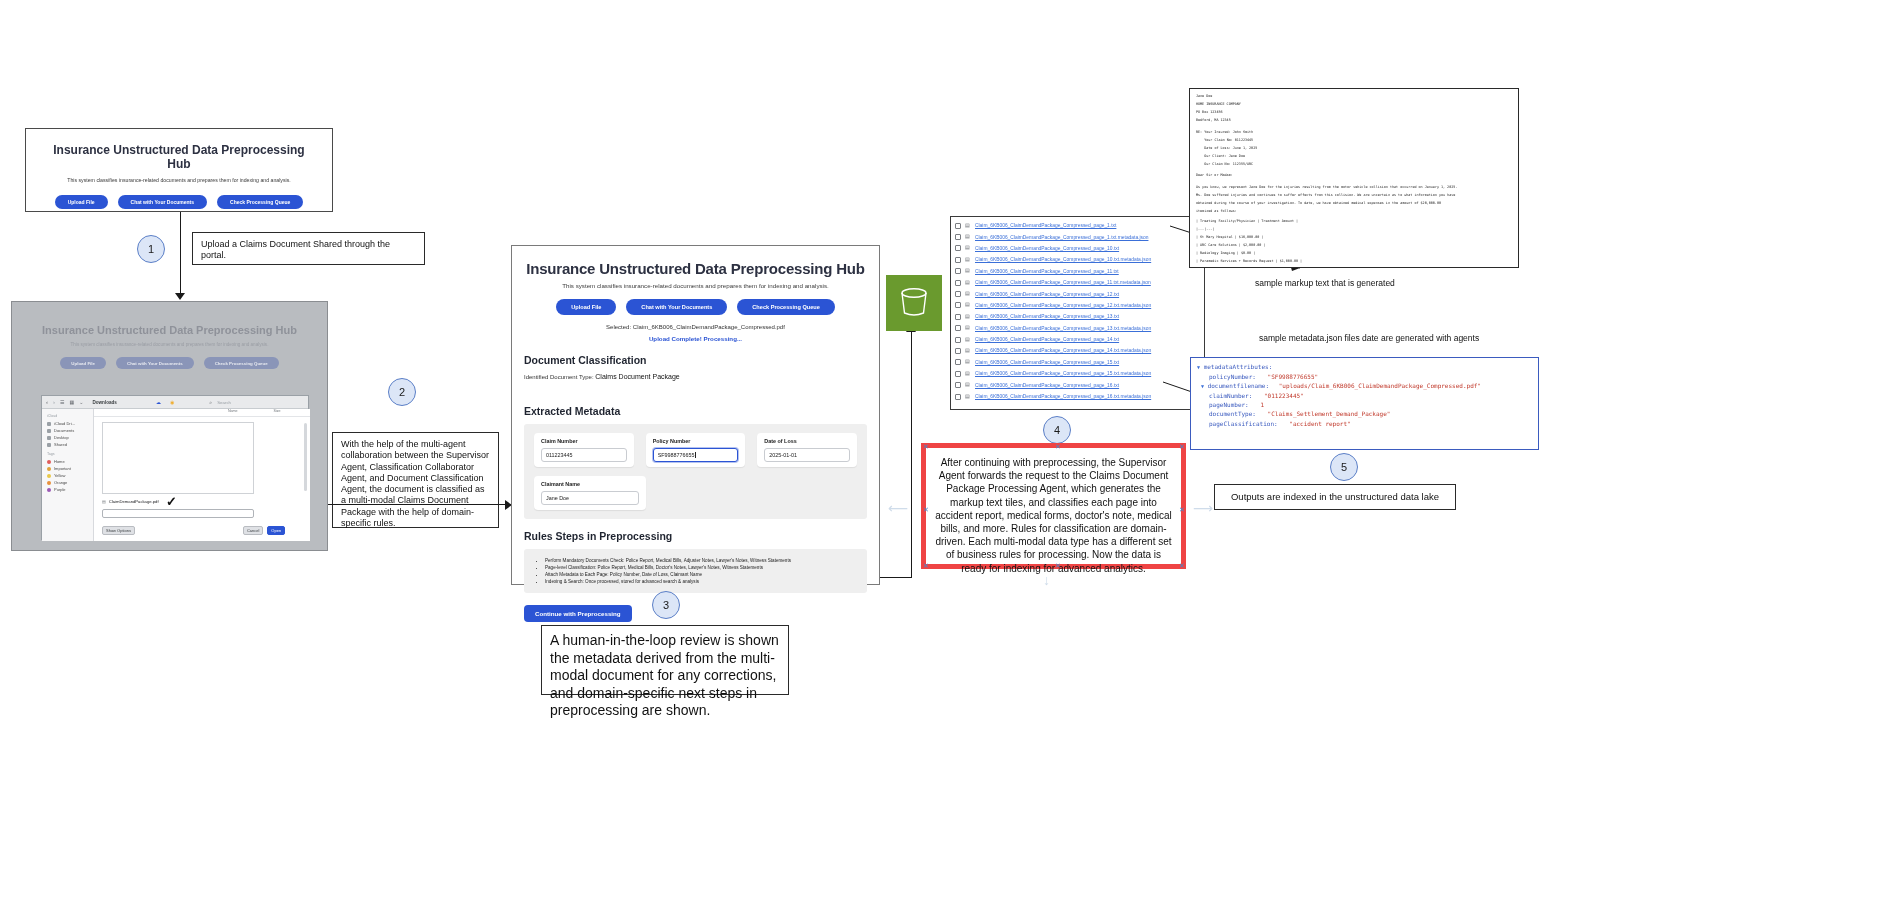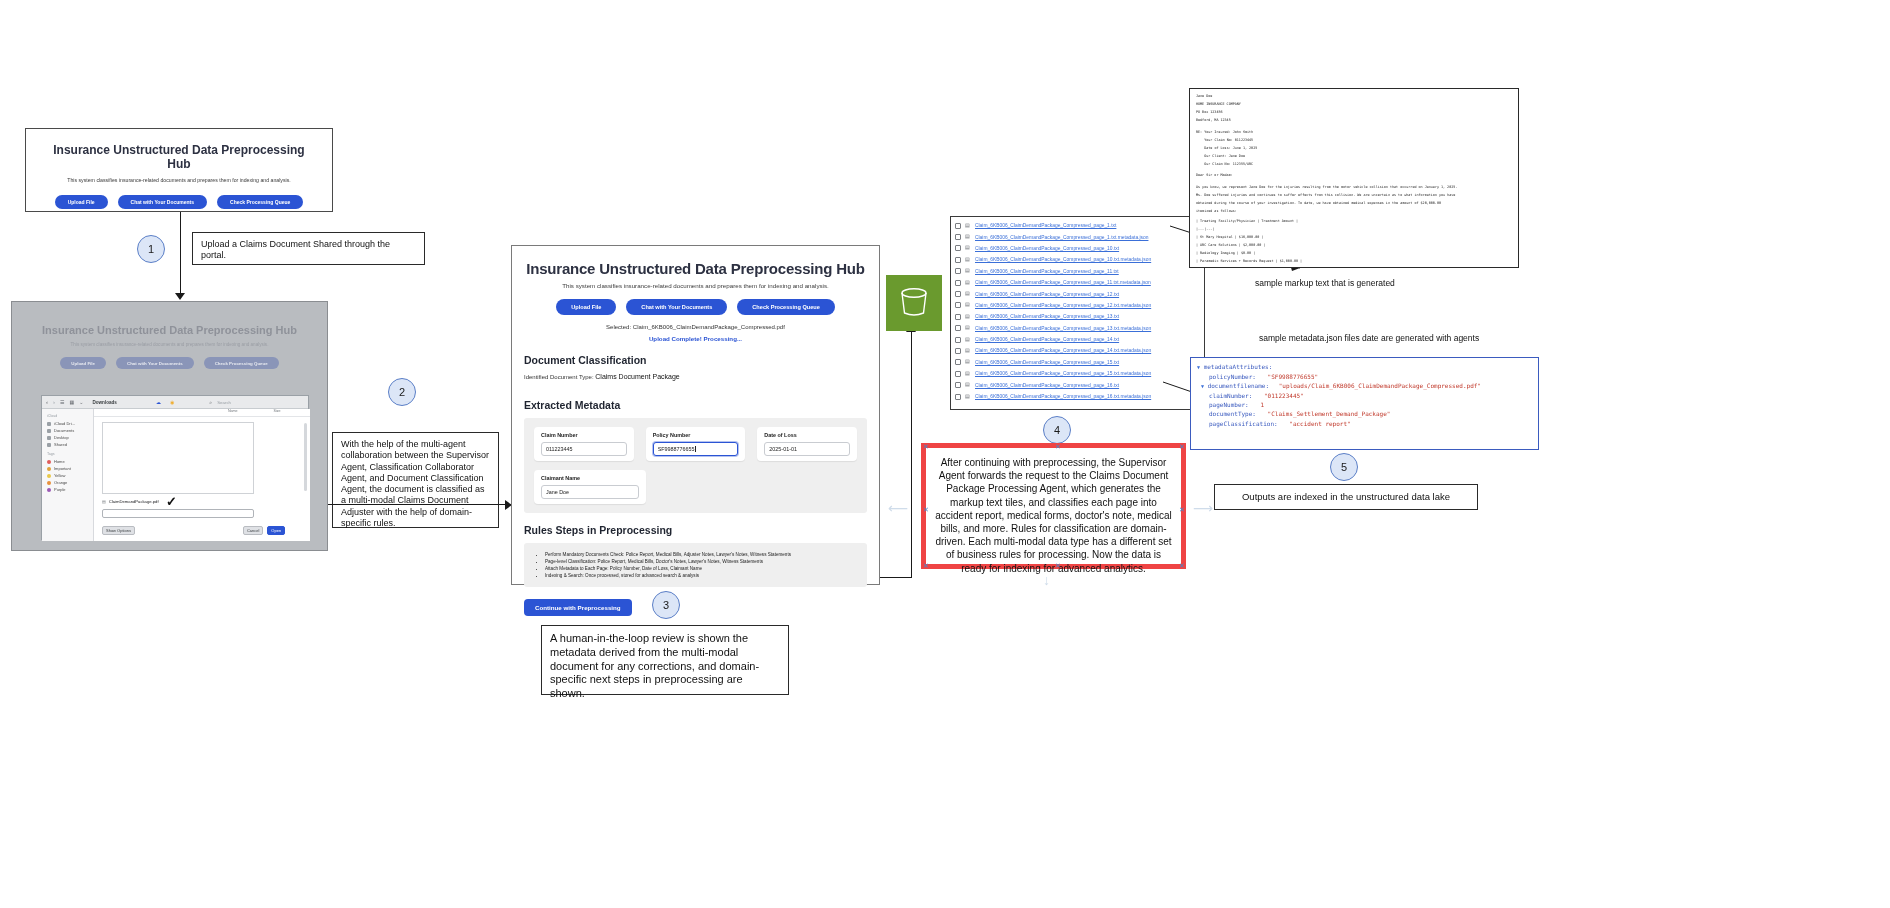--- a/index.html
+++ b/index.html
@@ -222,21 +222,21 @@
           <span class="mini-btn">Show Options</span>
           <span class="mini-btn" style="margin-left:104px;">Cancel</span>
           <span class="mini-btn blue">Open</span>
         </div>
       </div>
     </div>
   </div>
 </div>
 
 <div class="stepnum abs" style="left:388px; top:378px;">2</div>
-<div class="note abs" style="left:332px; top:432px; width:167px; height:96px; font-size:9px;">With the help of the multi-agent collaboration between the Supervisor Agent, Classification Collaborator Agent, and Document Classification Agent, the document is classified as a multi-modal Claims Document Adjuster with the help of domain-specific rules.</div>
+<div class="note abs" style="left:332px; top:432px; width:167px; height:96px; font-size:9px;">With the help of the multi-agent collaboration between the Supervisor Agent, Classification Collaborator Agent, and Document Classification Agent, the document is classified as a multi-modal Claims Document Package with the help of domain-specific rules.</div>
 <div class="ln lnh abs" style="left:328px; top:504px; width:185px;"></div>
 <div class="arrow-r abs" style="left:505px; top:500px;"></div>
 
 <div class="app abs" style="left:511px; top:245px; width:369px; height:340px; padding:14px 0 0;">
 
   <h1>Insurance Unstructured Data Preprocessing Hub</h1>
   <div class="sub">This system classifies insurance-related documents and prepares them for indexing and analysis.</div>
 
   <div class="btnrow" style="margin-top:10px;">
     <div class="pill" style="font-size:5.6px;height:16px;padding:0 15px;">Upload File</div>
@@ -246,21 +246,21 @@
 
   <div class="selrow" style="margin-top:9px;">Selected: Claim_6KB006_ClaimDemandPackage_Compressed.pdf</div>
   <div class="proc" style="margin-top:5px;">Upload Complete! Processing...</div>
 
   <div style="padding:0 12px;">
     <div class="sec-h" style="margin-top:12px;">Document Classification</div>
     <div class="idt" style="margin-top:7px;">
       <span>Identified Document Type:</span>
       <span class="val">Claims Document Package</span>
     </div>
-    <div class="sec-h" style="margin-top:19px;">Extracted Metadata</div>
+    <div class="sec-h" style="margin-top:25px;">Extracted Metadata</div>
 
     <div class="metacard" style="margin-top:7px;">
       <div class="mrow">
         <div class="mfield">
           <div class="mlabel">Claim Number</div>
           <div class="minput">011223445</div>
         </div>
         <div class="mfield">
           <div class="mlabel">Policy Number</div>
           <div class="minput focus"><span>SF9988776655</span><span class="caret"></span></div>
@@ -289,21 +289,21 @@
       </ul>
     </div>
 
     <div style="margin-top:9px;">
       <span class="cta">Continue with Preprocessing</span>
     </div>
   </div>
 </div>
 
 <div class="stepnum abs" style="left:652px; top:591px;">3</div>
-<div class="note abs" style="left:541px; top:625px; width:248px; height:70px; font-size:11px;">A human-in-the-loop review is shown the metadata derived from the multi-modal document for any corrections, and domain-specific next steps in preprocessing are shown.</div>
+<div class="note abs" style="left:541px; top:625px; width:248px; height:70px; font-size:14px;">A human-in-the-loop review is shown the metadata derived from the multi-modal document for any corrections, and domain-specific next steps in preprocessing are shown.</div>
 
 <div class="ln lnh abs" style="left:880px; top:577px; width:31px;"></div>
 <div class="ln lnv abs" style="left:911px; top:332px; height:246px;"></div>
 <div class="arrow-u abs" style="left:906px; top:325px;"></div>
 
 <div class="bucket abs" style="left:886px; top:275px; width:56px; height:56px;">
   <svg width="34" height="34" viewBox="0 0 34 34">
     <ellipse cx="17" cy="7" rx="12" ry="4.2" fill="none" stroke="#ffffff" stroke-width="1.4"></ellipse>
     <path d="M5 7 L7.5 27 Q17 31 26.5 27 L29 7" fill="none" stroke="#ffffff" stroke-width="1.4"></path>
   </svg>
@@ -472,15 +472,15 @@
   <span class="hndl" style="left:129px; bottom:-4px;">✕</span>
   <span class="hndl" style="left:-3px; top:59px;">✕</span>
   <span class="hndl" style="right:-3px; top:59px;">✕</span>
 </div>
 
 <div class="abs" style="left:888px; top:500px; color:#cfdcea; font-size:14px;">⟵</div>
 <div class="abs" style="left:1193px; top:500px; color:#cfdcea; font-size:14px;">⟶</div>
 <div class="abs" style="left:1043px; top:572px; color:#cfdcea; font-size:14px;">↓</div>
 
 <div class="stepnum abs" style="left:1330px; top:453px;">5</div>
-<div class="note abs" style="left:1214px; top:484px; width:264px; height:26px; display:flex; align-items:center; justify-content:center;">
+<div class="note abs" style="left:1214px; top:484px; width:242px; height:26px; display:flex; align-items:center; justify-content:center;">
   <span style="font-size:9.5px;">Outputs are indexed in the unstructured data lake</span>
 </div>
 
 </body></html>

